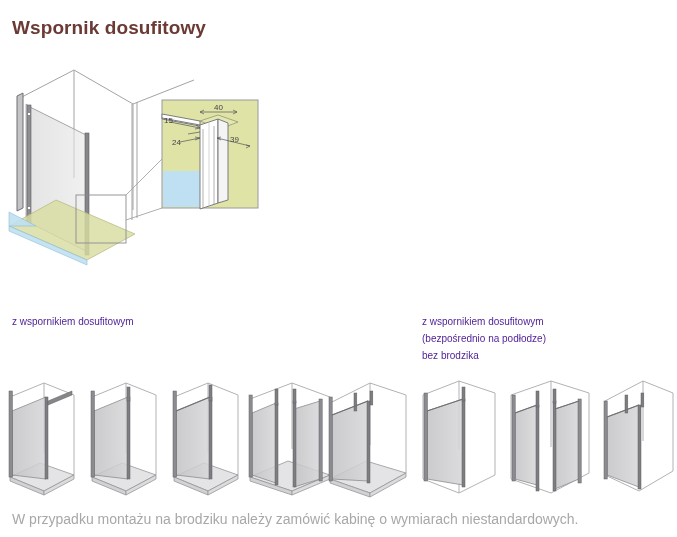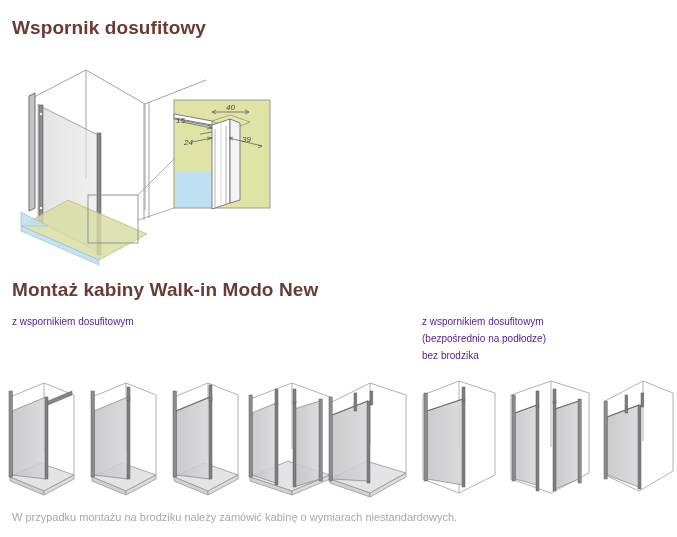--- a/index.html
+++ b/index.html
@@ -39,27 +39,27 @@
   }
   #sub-left  { left: 12px; top: 313px; }
   #sub-right { left: 422px; top: 313px; }
   .sub-block div { display: block; }
 
   .footnote {
     position: absolute;
     left: 12px;
     top: 511px;
     color: #a8a8a8;
-    font-size: 11px;
+    font-size: 14px;
     white-space: nowrap;
   }
 
   
   .fig { position: absolute; }
-  #fig-top { left: 16px; top: 60px; width: 270px; height: 200px; font-style: italic; }
+  #fig-top { left: 4px; top: 60px; width: 270px; height: 200px; }
   #row-left  { left: 0px;   top: 375px; width: 410px; height: 128px; }
   #row-right { left: 415px; top: 375px; width: 262px; height: 128px; }
 
   .fig svg { display: block; width: 100%; height: 100%; overflow: visible; }
 
   .dim-label {
     font-family: "Liberation Sans", sans-serif;
     font-size: 8px;
     fill: #44434a;
   }
@@ -181,21 +181,20 @@
           <path d="M213 78 L217 77"></path>
             <path d="M213 78 L217 80"></path>
           <path d="M246 86 L242 85"></path>
             <path d="M246 86 L242 88"></path>
         </g>
         <text class="dim-label" x="226" y="82">39</text>
       </g>
     </svg>
   </div>
 
-  <div class="h-title" id="title-sec">Montaż kabiny Walk-in Modo New</div>
 
   <div class="sub-block" id="sub-left">
     <div>z wspornikiem dosufitowym</div>
   </div>
 
   <div class="sub-block" id="sub-right">
     <div>z wspornikiem dosufitowym</div>
     <div>(bezpośrednio na podłodze)</div>
     <div>bez brodzika</div>
   </div>

